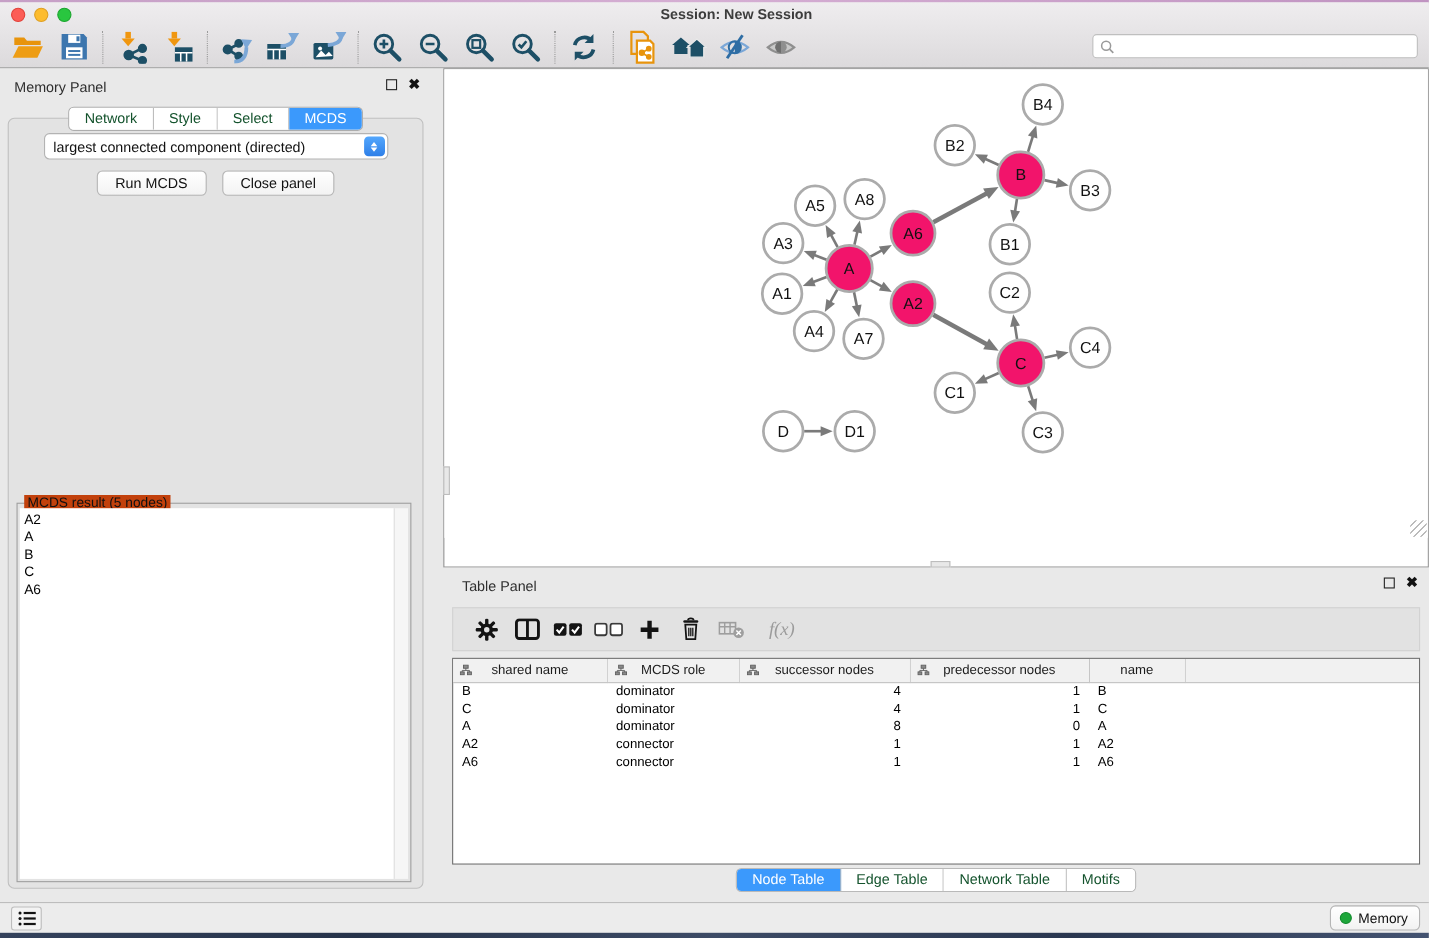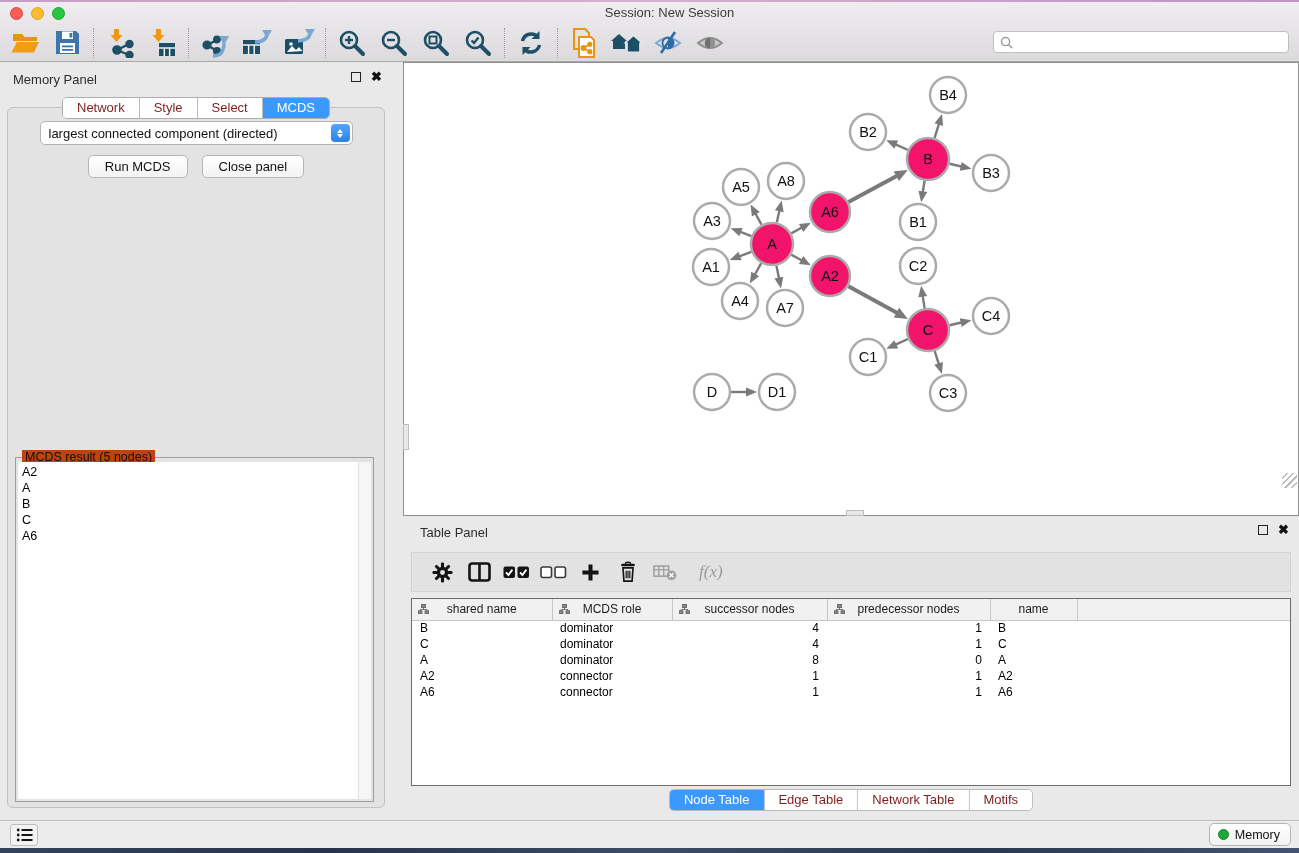--- a/index.html
+++ b/index.html
@@ -10,42 +10,42 @@
   .desktop-top { position:absolute; left:0; top:0; width:100%; height:3px;
     background:linear-gradient(90deg,#c69fc6,#d5aed3,#c093c1); }
   .chrome { position:absolute; left:0; top:2px; width:100%; height:60px;
     background:linear-gradient(#efedef,#dcdadc); border-bottom:1px solid #a8a8a8; }
   .titlebar { position:relative; height:22px; }
   .traffic { position:absolute; top:5px; left:10px; display:flex; gap:8px; }
   .light { width:13px; height:13px; border-radius:50%; }
   .light.red{ background:#fc5d57; border:1px solid #e24139;}
   .light.yellow{ background:#fdbc2e; border:1px solid #dfa023;}
   .light.green{ background:#29c63f; border:1px solid #1ba62e;}
-  .win-title { text-align:center; font-size:13px; color:#3c3c3c; line-height:22px; font-weight:normal;margin-left:40px;}
+  .win-title { text-align:center; font-size:13px; color:#3c3c3c; line-height:22px; font-weight:bold;margin-left:40px;}
 
   .toolbar { position:relative; height:37px; display:flex; align-items:center; padding-left:4px; }
   .tbtn { width:42px; height:34px; display:flex; align-items:center; justify-content:center; }
   .tsep { width:1px; height:30px; border-left:1px dotted #9a9a9a; margin:0 5px; }
   .searchbox { position:absolute; right:10px; top:7px; width:296px; height:22px; background:#fff;
     border:1px solid #bfbfbf; border-radius:4px; display:flex; align-items:center; padding-left:6px; }
   .searchbox input { border:none; outline:none; flex:1; font-size:12px; background:transparent; height:18px;}
 
   
   .control-panel { position:absolute; left:0; top:63px; width:392px; height:757px; background:#e9e9e9; }
   .panel-head { position:relative; height:30px; }
   .panel-title { position:absolute; left:13px; top:9px; font-size:13px; color:#2e2e2e; }
   .panel-btns { position:absolute; right:10px; top:9px; display:flex; gap:10px; align-items:center;}
   .float-glyph { width:10px; height:10px; border:1.5px solid #222; display:inline-block; }
   .close-glyph { font-size:13px; font-weight:bold; color:#111; line-height:10px; }
 
   .cp-content { position:absolute; left:7px; right:7px; top:44px; bottom:12px;
     background:#e3e3e3; border:1px solid #c0c0c0; border-radius:6px; }
   .seg-tabs { position:absolute; left:50%; transform:translateX(-50%); top:-11px; display:flex;
     border:1px solid #adadad; border-radius:5px; background:#fff; overflow:hidden; height:22px; z-index:3;}
-  .seg-tab { font-size:13px; color:#7f1d1d; padding:0 14px; line-height:20px; background:#fff;
+  .seg-tab { font-size:13px; color:#14532d; padding:0 14px; line-height:20px; background:#fff;
     border-right:1px solid #bdbdbd; cursor:default; }
   .seg-tab:last-child { border-right:none; }
   .seg-tab.active { background:#3b99fc; color:#fff; }
 
   .opt-label { text-align:center; margin-top:34px; font-size:13px; color:#1a1a1a; }
   .dropdown { position:relative; margin:13px auto 0 auto; width:313px; height:24px; background:#fff;
     border:1px solid #b3b3b3; border-radius:5px; font-size:13px; color:#111;
     display:flex; align-items:center; padding-left:8px; }
   .stepper { position:absolute; right:2px; top:2px; width:19px; height:18px; border-radius:4px;
     background:linear-gradient(#53a7fd,#2e7fe8); display:flex; flex-direction:column;

